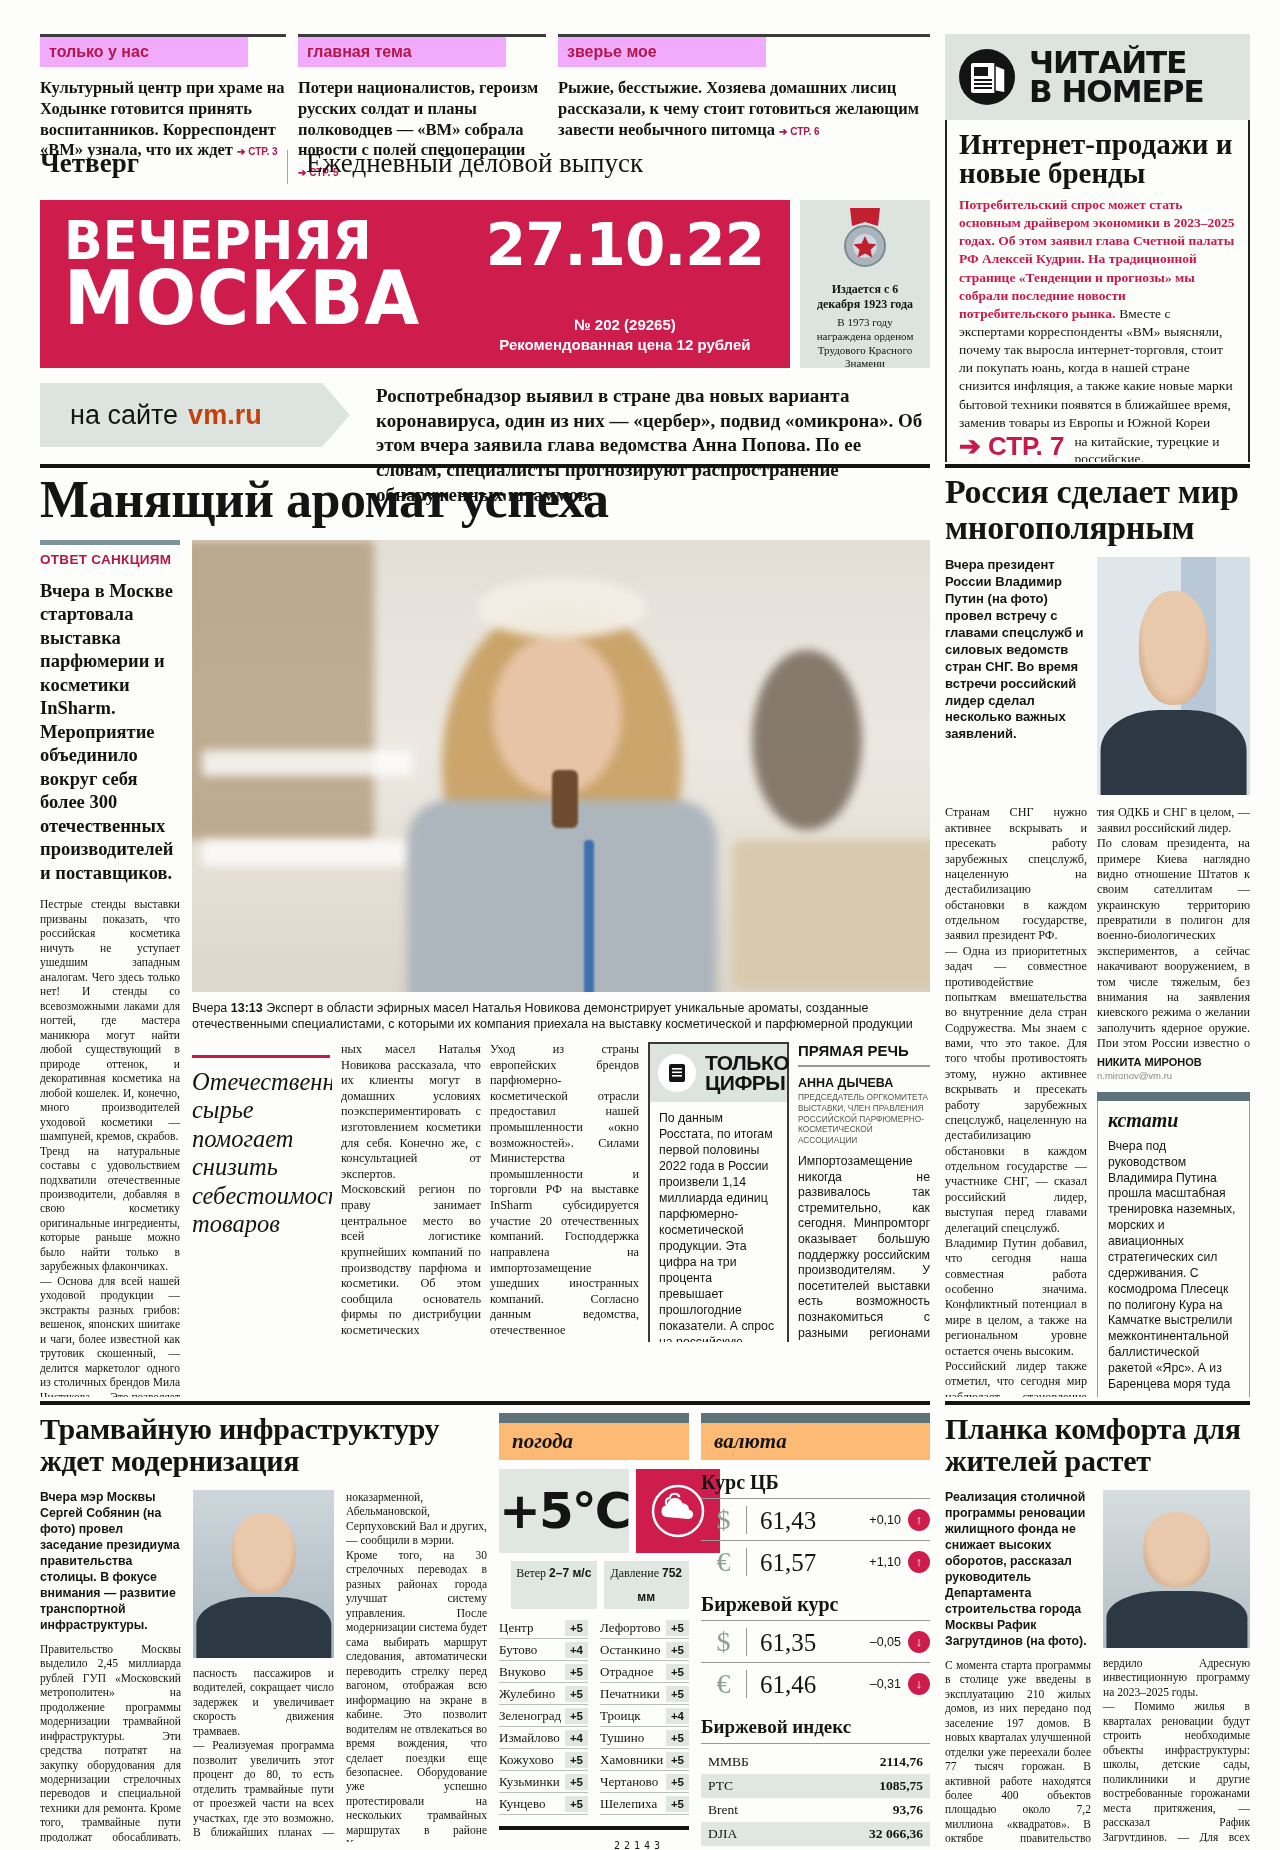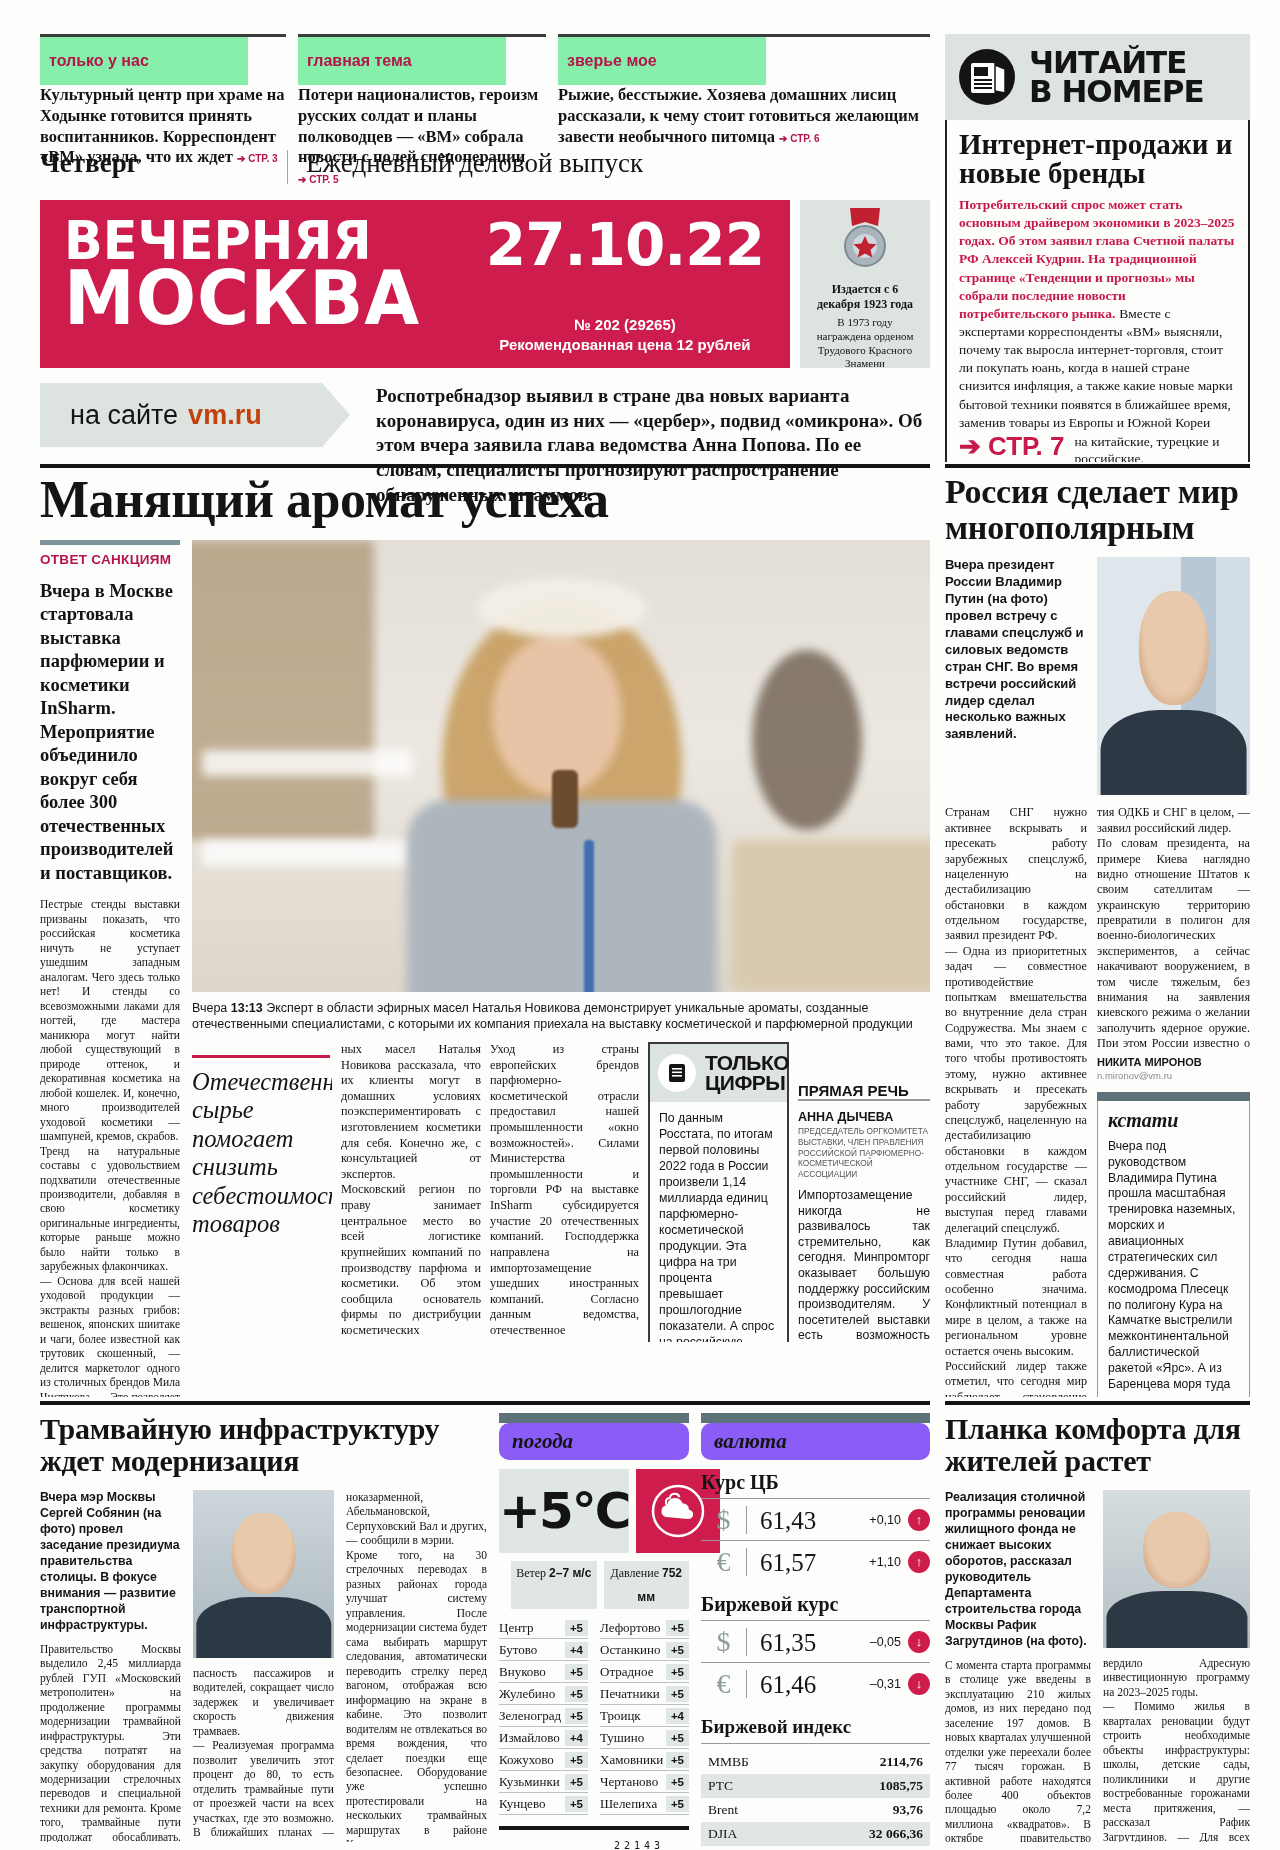--- a/index.html
+++ b/index.html
@@ -6,22 +6,22 @@
   html,body { background:#f4f4f2; }
   .page{ position:relative; width:1280px; height:1850px; background:#fdfdfb;
          font-family:"Liberation Serif",serif; color:#141414; overflow:hidden; margin:0 auto;}
   .pre{ white-space:pre-line; }
   .just{ text-align:justify; }
 
   
   .teasers{ position:absolute; left:40px; top:34px; width:890px; display:grid;
             grid-template-columns:246px 248px 372px; column-gap:12px; }
   .teaser{ border-top:3px solid #3c3c3c; padding-top:0; }
-  .teaser-bar{ background:#86efac; color:#b3164a; width:208px; padding:12px 9px;
-               font:700 16px/24px "Liberation Sans",sans-serif; }
+  .teaser-bar{ background:#f0abfc; color:#b3164a; width:208px; padding:3px 9px;
+               font:700 16px/24px "Liberation Sans",sans-serif; margin-bottom:11px; }
   .teaser-text{ font:700 16.5px/1.26 "Liberation Serif",serif; }
   .pref{ color:#b3164a; font:700 10px "Liberation Sans",sans-serif; white-space:nowrap; }
 
   
   .mast-line{ position:absolute; left:40px; top:150px; width:890px; display:flex; align-items:baseline; }
   .mast-day{ font:700 27px/1 "Liberation Serif",serif; width:247px; }
   .mast-div{ width:1px; height:34px; background:#9aa; margin-right:18px; align-self:center;}
   .mast-ed{ font:400 27px/1 "Liberation Serif",serif; }
   .banner{ position:absolute; left:40px; top:200px; width:750px; height:168px; background:#ce1d4d;
            color:#fff; padding:16px 26px 14px 24px; display:flex; }
@@ -87,21 +87,21 @@
 
   
   .num-box{ border:2px solid #3a3a3a; }
   .num-head{ background:#dde4e0; display:flex; align-items:center; gap:9px; padding:9px 8px; }
   .num-title{ font:700 21px/.95 "Liberation Sans",sans-serif; letter-spacing:-.5px; }
   .icon-circle{ width:38px; height:38px; background:#fff; border-radius:50%; flex:0 0 38px;
                 display:flex; align-items:center; justify-content:center; }
   .num-body{ padding:9px 9px 6px; font:400 12.3px/1.3 "Liberation Sans",sans-serif; }
 
   
-  .ds-head{ font:700 15px "Liberation Sans",sans-serif; border-bottom:2px solid #999; padding-bottom:0; margin-bottom:9px;margin-top:40px;}
+  .ds-head{ font:700 15px "Liberation Sans",sans-serif; border-bottom:2px solid #999; padding-bottom:6px; margin-bottom:9px;}
   .ds-name{ font:700 12.5px "Liberation Sans",sans-serif; }
   .ds-role{ font:400 8.3px/1.3 "Liberation Sans",sans-serif; color:#555; margin:2px 0 8px; }
   .ds-text{ font:400 12.3px/1.27 "Liberation Sans",sans-serif; }
 
   
   .sidebar-top{ position:absolute; left:945px; top:34px; width:305px; height:428px; overflow:hidden;}
   .rih-head{ background:#dde4e0; padding:13px 12px; display:flex; align-items:center; gap:12px; }
   .rih-title{ font:800 31px/.95 "DejaVu Sans","Liberation Sans",sans-serif; letter-spacing:-1px; }
   .rih-box{ border:2px solid #222; border-top:none; padding:10px 12px 8px; }
   .rih-h2{ font:700 29px/1.0 "Liberation Serif",serif; margin-bottom:7px; }
@@ -133,21 +133,21 @@
                 display:grid; grid-template-columns:447px 190px 229px; column-gap:12px; }
   .tram-h{ font:700 30px/1.08 "Liberation Serif",serif; letter-spacing:-.3px;}
   .tram-grid{ display:grid; grid-template-columns:141px 141px 141px; column-gap:12px; margin-top:12px;
               height:352px; overflow:hidden; }
   .lead-sm{ font:700 12.3px/1.3 "Liberation Sans",sans-serif; margin-bottom:8px;}
   .sobyanin{ height:168px; margin-bottom:8px; background:linear-gradient(180deg,#cdd6db,#aab7bf);}
   .zagrut{ height:158px; margin-bottom:8px; background:linear-gradient(180deg,#d6dddf,#b4bfc4);}
 
   
   .sec-bar{ height:10px; background:#5d7279; }
-  .sec-head{ background:#8b5cf6; font:italic 700 21px/37px "Liberation Serif",serif; padding:0 13px;border-radius:10px; }
+  .sec-head{ background:#fdba74; font:italic 700 21px/37px "Liberation Serif",serif; padding:0 13px; }
   .w-main{ display:flex; gap:7px; margin-top:9px; }
   .w-temp{ flex:1; background:#e0e7e3; font:700 50px/84px "DejaVu Sans","Liberation Sans",sans-serif; text-align:center; letter-spacing:-2px;}
   .w-icon{ width:84px; height:84px; background:#ce1d4d; flex:0 0 84px; display:flex; align-items:center; justify-content:center;}
   .w-chips{ display:flex; gap:7px; margin-top:8px;padding-left:12px; }
   .w-chip{ flex:1; background:#e0e7e3; font:400 12px/24px "Liberation Serif",serif; text-align:center; }
   .w-chip b{ font-family:"Liberation Sans",sans-serif; font-size:12px; }
   .w-table{ display:grid; grid-template-columns:1fr 1fr; column-gap:12px; margin-top:8px; }
   .w-row{ display:flex; justify-content:space-between; align-items:center;
           border-bottom:1px solid #b9c1bd; font:400 13px/21px "Liberation Serif",serif; }
   .w-val{ font:700 11.5px/16px "Liberation Sans",sans-serif; background:#e0e7e3; padding:0 5px; }

